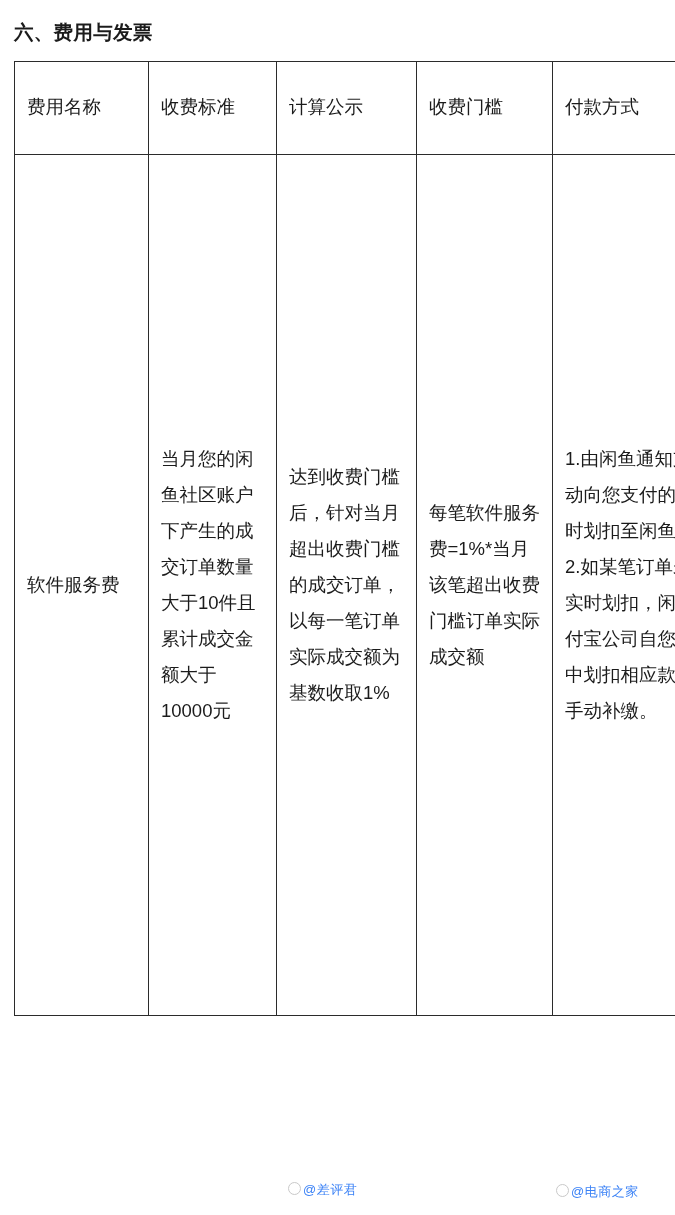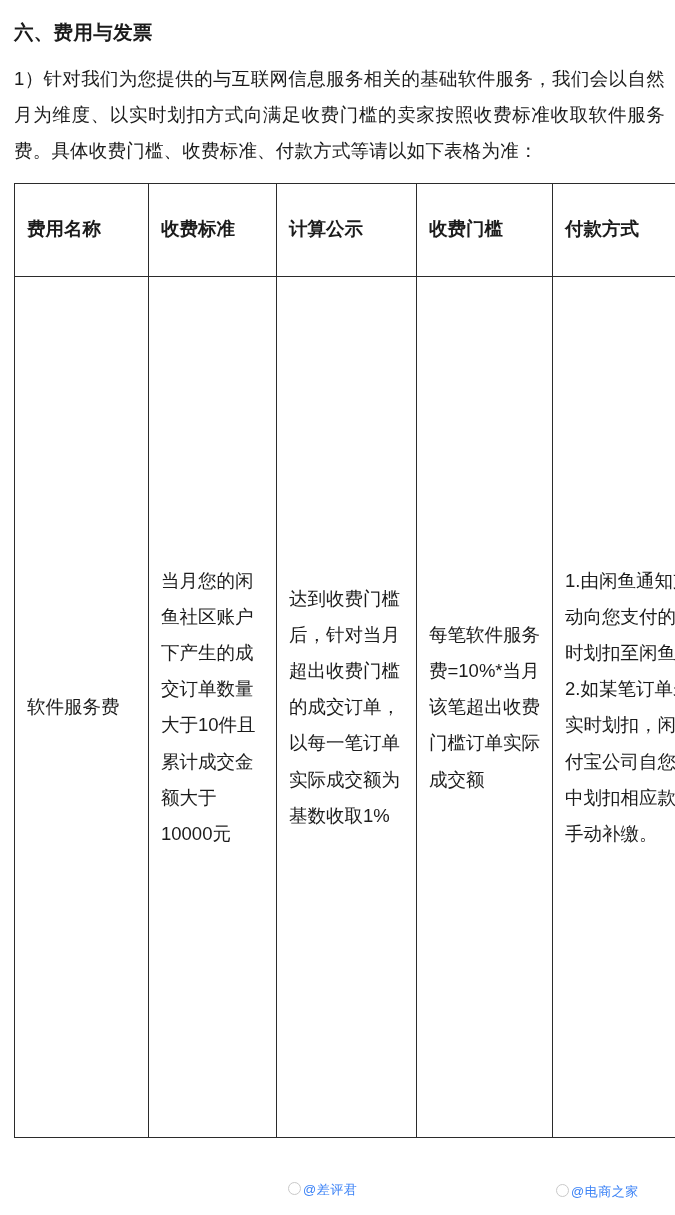--- a/index.html
+++ b/index.html
@@ -57,21 +57,21 @@
   table.fee-table td {
     border: 1.5px solid #2b2b2b;
     vertical-align: middle;
     padding: 10px 12px;
     font-size: 18.5px;
     line-height: 1.95;
     font-weight: normal;
     text-align: left;
   }
   table.fee-table thead th {
-    font-weight: bold;
+    font-weight: normal;
     height: 74px;
     padding-top: 8px;
     vertical-align: middle;
   }
   .col-name   { width: 134px; }
   .col-thresh { width: 128px; }
   .col-std    { width: 140px; }
   .col-calc   { width: 136px; }
   .col-pay    { width: 262px; }
 
@@ -111,21 +111,20 @@
 </head>
 <body>
 
 <div class="page">
 
   <div class="doc-body">
 
     <h2 class="section-heading">六、费用与发票</h2>
 
 
-    <p class="para">1）针对我们为您提供的与互联网信息服务相关的基础软件服务，我们会以自然月为维度、以实时划扣方式向满足收费门槛的卖家按照收费标准收取软件服务费。具体收费门槛、收费标准、付款方式等请以如下表格为准：</p>
 
     <table class="fee-table">
       <colgroup>
         <col class="col-name">
         <col class="col-thresh">
         <col class="col-std">
         <col class="col-calc">
         <col class="col-pay">
       </colgroup>
       <thead>
@@ -135,21 +134,21 @@
           <th>计算公示</th>
           <th>收费门槛</th>
           <th>付款方式</th>
         </tr>
       </thead>
       <tbody>
         <tr>
           <td class="cell-name cell-body">软件服务费</td>
           <td class="cell-body">当月您的闲鱼社区账户下产生的成交订单数量大于10件且累计成交金额大于10000元</td>
           <td class="cell-body">达到收费门槛后，针对当月超出收费门槛的成交订单，以每一笔订单实际成交额为基数收取1%</td>
-          <td class="cell-body">每笔软件服务费=10%*当月该笔超出收费门槛订单实际成交额</td>
+          <td class="cell-body">每笔软件服务费=1%*当月该笔超出收费门槛订单实际成交额</td>
           <td class="cell-pay cell-body">
             <p class="pay-line">1.由闲鱼通知支付宝公司自动向您支付的货款款项中实时划扣至闲鱼收款账户；</p>
             <p class="pay-line">2.如某笔订单未能成功进行实时划扣，闲鱼将会指示支付宝公司自您的支付宝账户中划扣相应款项；您也可以手动补缴。</p>
           </td>
         </tr>
       </tbody>
     </table>
 
   </div>
 

